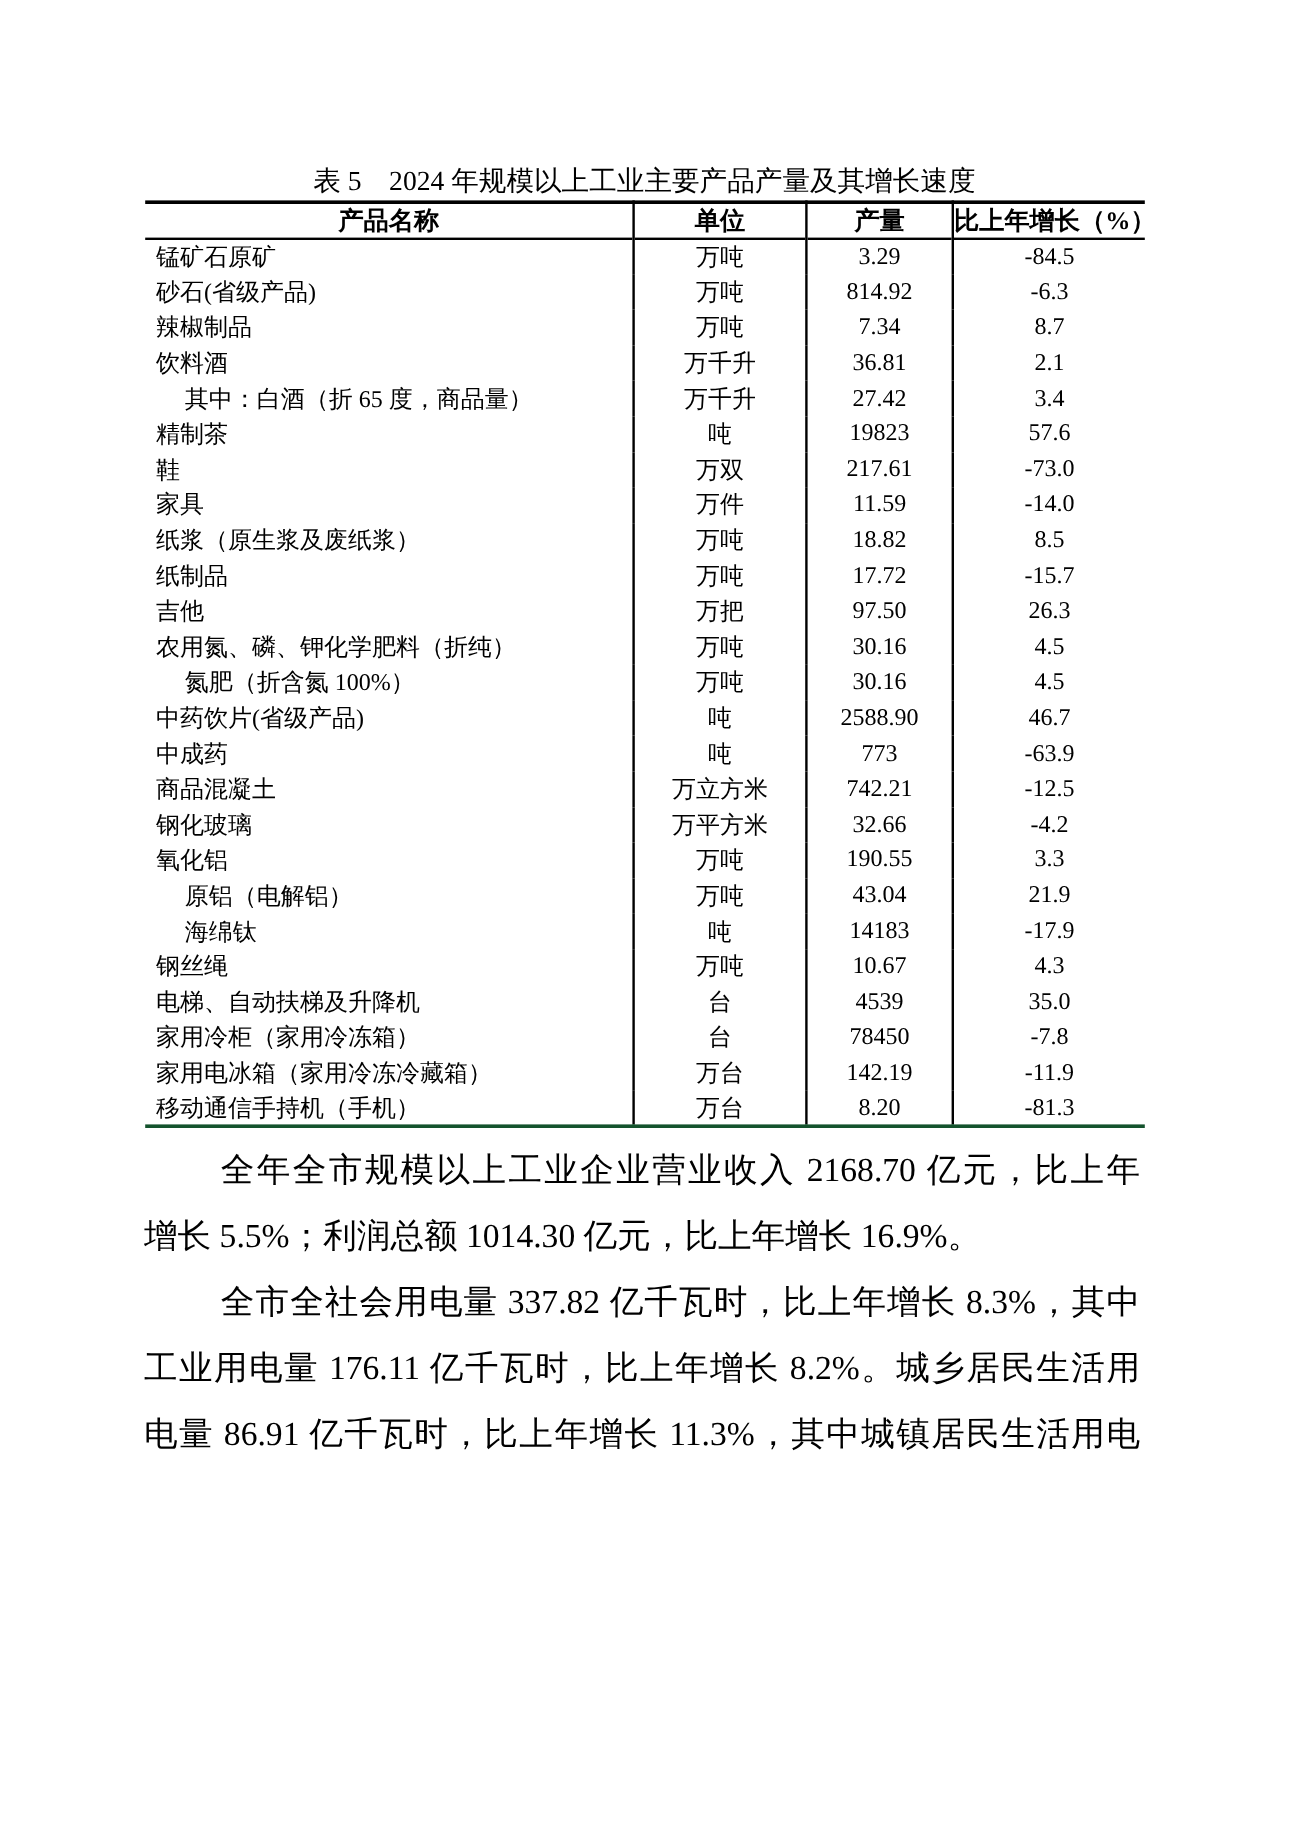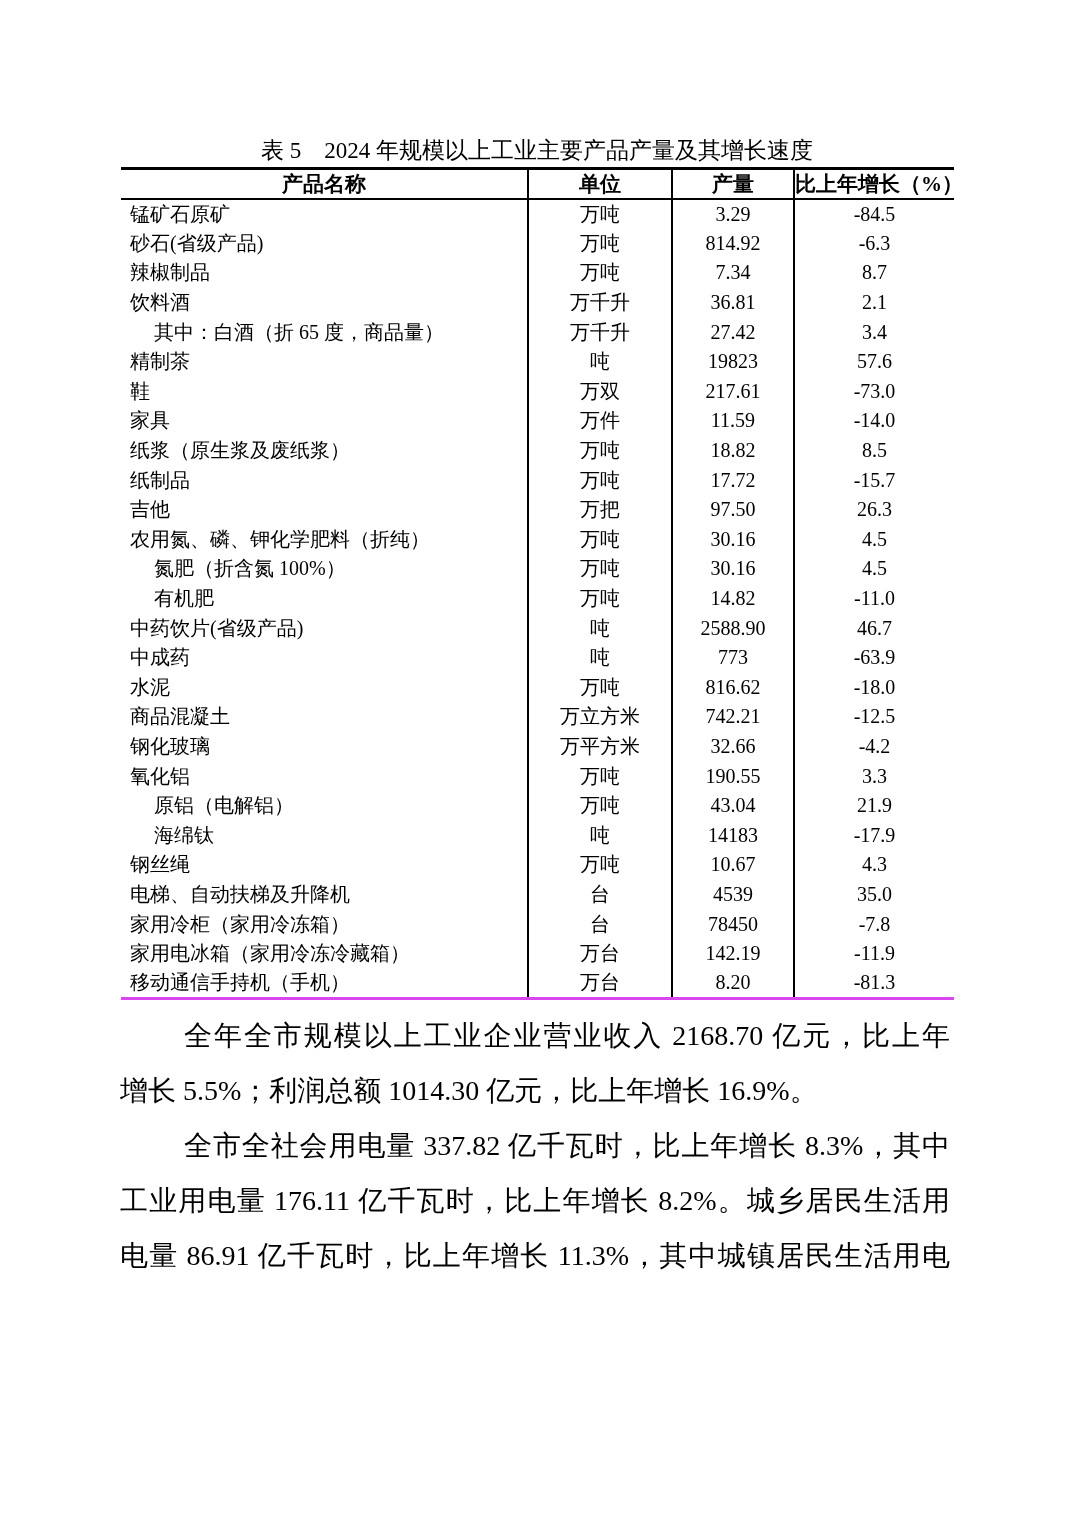--- a/index.html
+++ b/index.html
@@ -21,21 +21,21 @@
     font-size: 23px;
     line-height: 30px;
     white-space: nowrap;
   }
   table.stats-table {
     margin: 1px 0 0 121px;
     width: 833px;
     table-layout: fixed;
     border-collapse: collapse;
     border-top: 3px solid #000;
-    border-bottom: 3px solid #d946ef;
+    border-bottom: 3px solid #14532d;
   }
   col.c-name   { width: 407px; }
   col.c-unit   { width: 144px; }
   col.c-output { width: 122px; }
   col.c-growth { width: 160px; }
   .stats-table th, .stats-table td {
     padding: 0;
     vertical-align: middle;
     font-size: 20px;
     overflow: hidden;
@@ -171,42 +171,30 @@
           <td class="b-output">30.16</td>
           <td class="b-growth">4.5</td>
         </tr>
         <tr>
           <td class="b-name indent">氮肥（折含氮 100%）</td>
           <td class="b-unit">万吨</td>
           <td class="b-output">30.16</td>
           <td class="b-growth">4.5</td>
         </tr>
         <tr>
-          <td class="b-name indent">有机肥</td>
-          <td class="b-unit">万吨</td>
-          <td class="b-output">14.82</td>
-          <td class="b-growth">-11.0</td>
-        </tr>
-        <tr>
           <td class="b-name">中药饮片(省级产品)</td>
           <td class="b-unit">吨</td>
           <td class="b-output">2588.90</td>
           <td class="b-growth">46.7</td>
         </tr>
         <tr>
           <td class="b-name">中成药</td>
           <td class="b-unit">吨</td>
           <td class="b-output">773</td>
           <td class="b-growth">-63.9</td>
-        </tr>
-        <tr>
-          <td class="b-name">水泥</td>
-          <td class="b-unit">万吨</td>
-          <td class="b-output">816.62</td>
-          <td class="b-growth">-18.0</td>
         </tr>
         <tr>
           <td class="b-name">商品混凝土</td>
           <td class="b-unit">万立方米</td>
           <td class="b-output">742.21</td>
           <td class="b-growth">-12.5</td>
         </tr>
         <tr>
           <td class="b-name">钢化玻璃</td>
           <td class="b-unit">万平方米</td>

